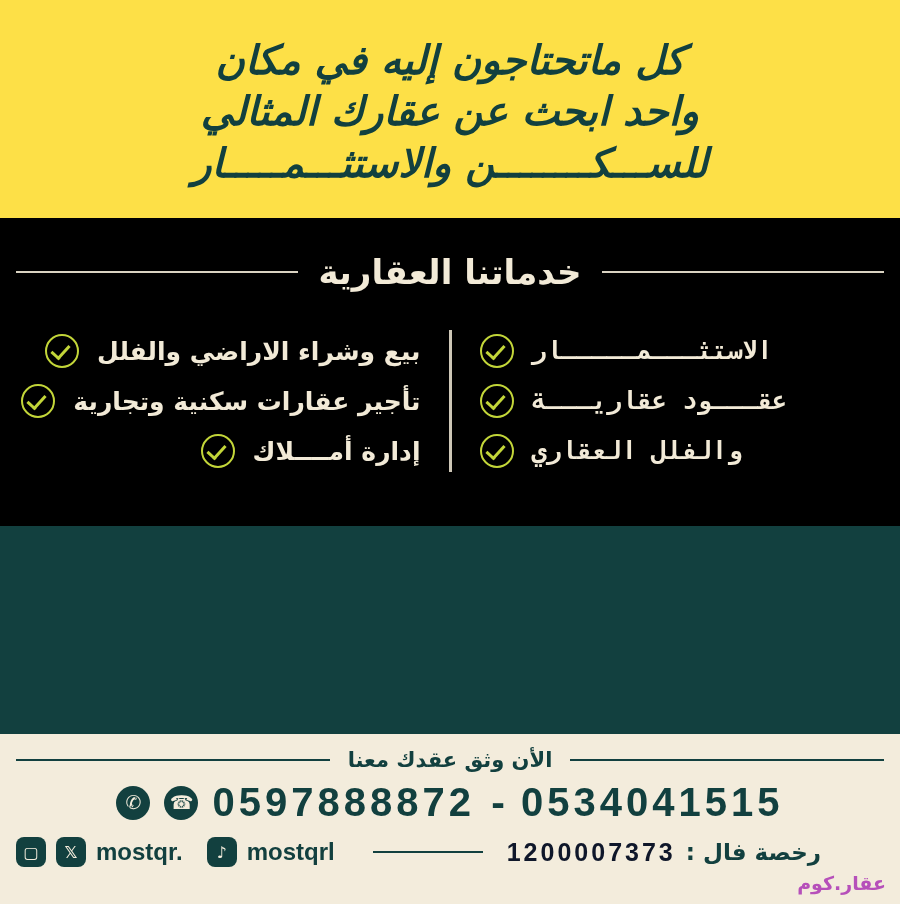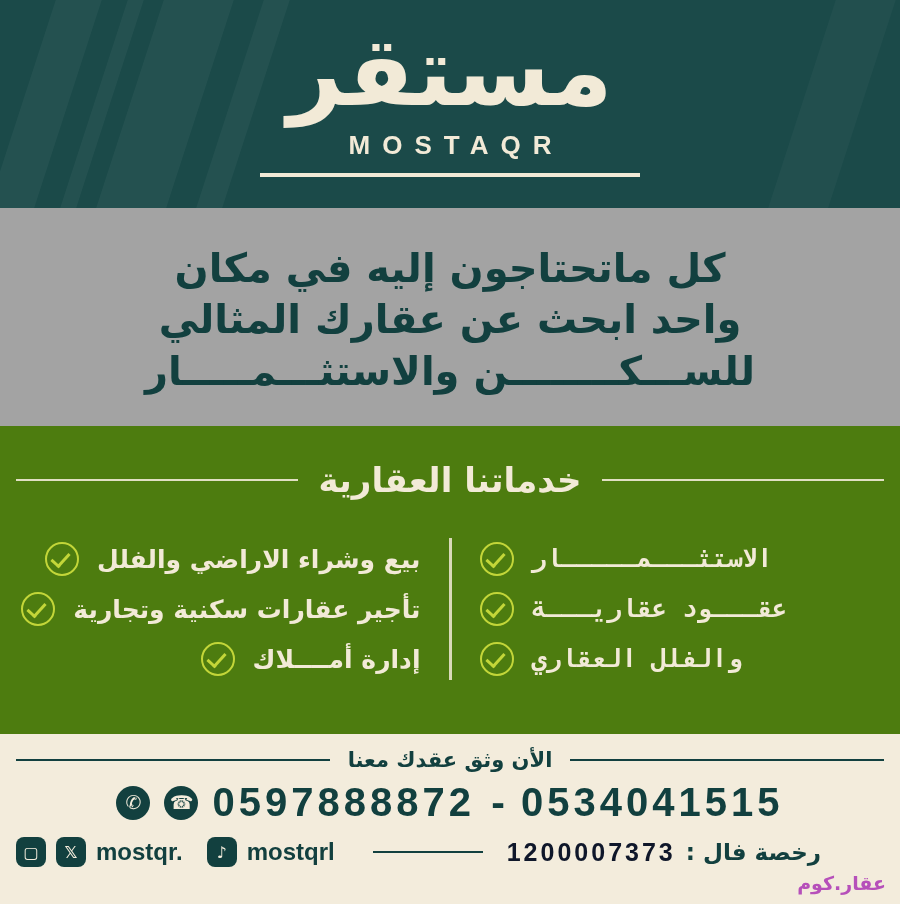--- a/index.html
+++ b/index.html
@@ -40,34 +40,34 @@
     font-size:26px;letter-spacing:12px;color:#f2ead7;font-weight:bold;
     direction:ltr;padding-left:12px;
     font-family:"Liberation Sans",sans-serif;
   }
   .logo-rule{
     margin:12px auto 0;height:4px;width:380px;background:#f2ead7;
   }
 
   
   .slogan{
-    position:relative;height:218px;background:#a3a3a3;
+    position:relative;height:218px;background:#fde047;
     display:flex;flex-direction:column;align-items:center;justify-content:center;
-    padding:6px 40px 0;box-sizing:border-box;
+    padding:6px 40px 0;box-sizing:border-box;font-style:italic;
   }
   .slogan-line{
     color:#12403f;font-weight:bold;font-size:40px;line-height:1.28;
     text-align:center;white-space:nowrap;
     letter-spacing:0px;
   }
   .slogan-line.l3{letter-spacing:2px;}
 
   
   .services{
-    position:relative;background:#4d7c0f;height:308px;box-sizing:border-box;
+    position:relative;background:#000000;height:308px;box-sizing:border-box;
     padding-top:34px;
   }
   .sec-title-row{
     display:flex;align-items:center;justify-content:center;gap:20px;
     padding:0 16px;
   }
   .sec-rule{flex:1;height:2px;background:#f2ead7;opacity:.9;}
   .sec-title{
     color:#f2ead7;font-size:34px;font-weight:bold;white-space:nowrap;
   }
@@ -149,33 +149,20 @@
   .watermark{
     position:absolute;right:14px;bottom:10px;
     color:#a21caf;font-size:19px;font-weight:bold;opacity:.75;direction:rtl;
   }
 </style>
 </head>
 <body>
 
 <div class="page">
 
-  <div class="header">
-    <div class="stripe s1"></div>
-    <div class="stripe s2"></div>
-    <div class="stripe s3"></div>
-    <div class="stripe s4"></div>
-    <div class="stripe s5"></div>
-
-    <div class="logo-wrap">
-      <div class="logo-ar">مستقر</div>
-      <div class="logo-latin">MOSTAQR</div>
-      <div class="logo-rule"></div>
-    </div>
-  </div>
 
   <div class="slogan">
     <div class="slogan-line">كل ماتحتاجون إليه في مكان</div>
     <div class="slogan-line">واحد ابحث عن عقارك المثالي</div>
     <div class="slogan-line l3">للســـكــــــــن والاستثـــمـــــار</div>
   </div>
 
   <div class="services">
     <div class="sec-title-row">
       <div class="sec-rule"></div>

